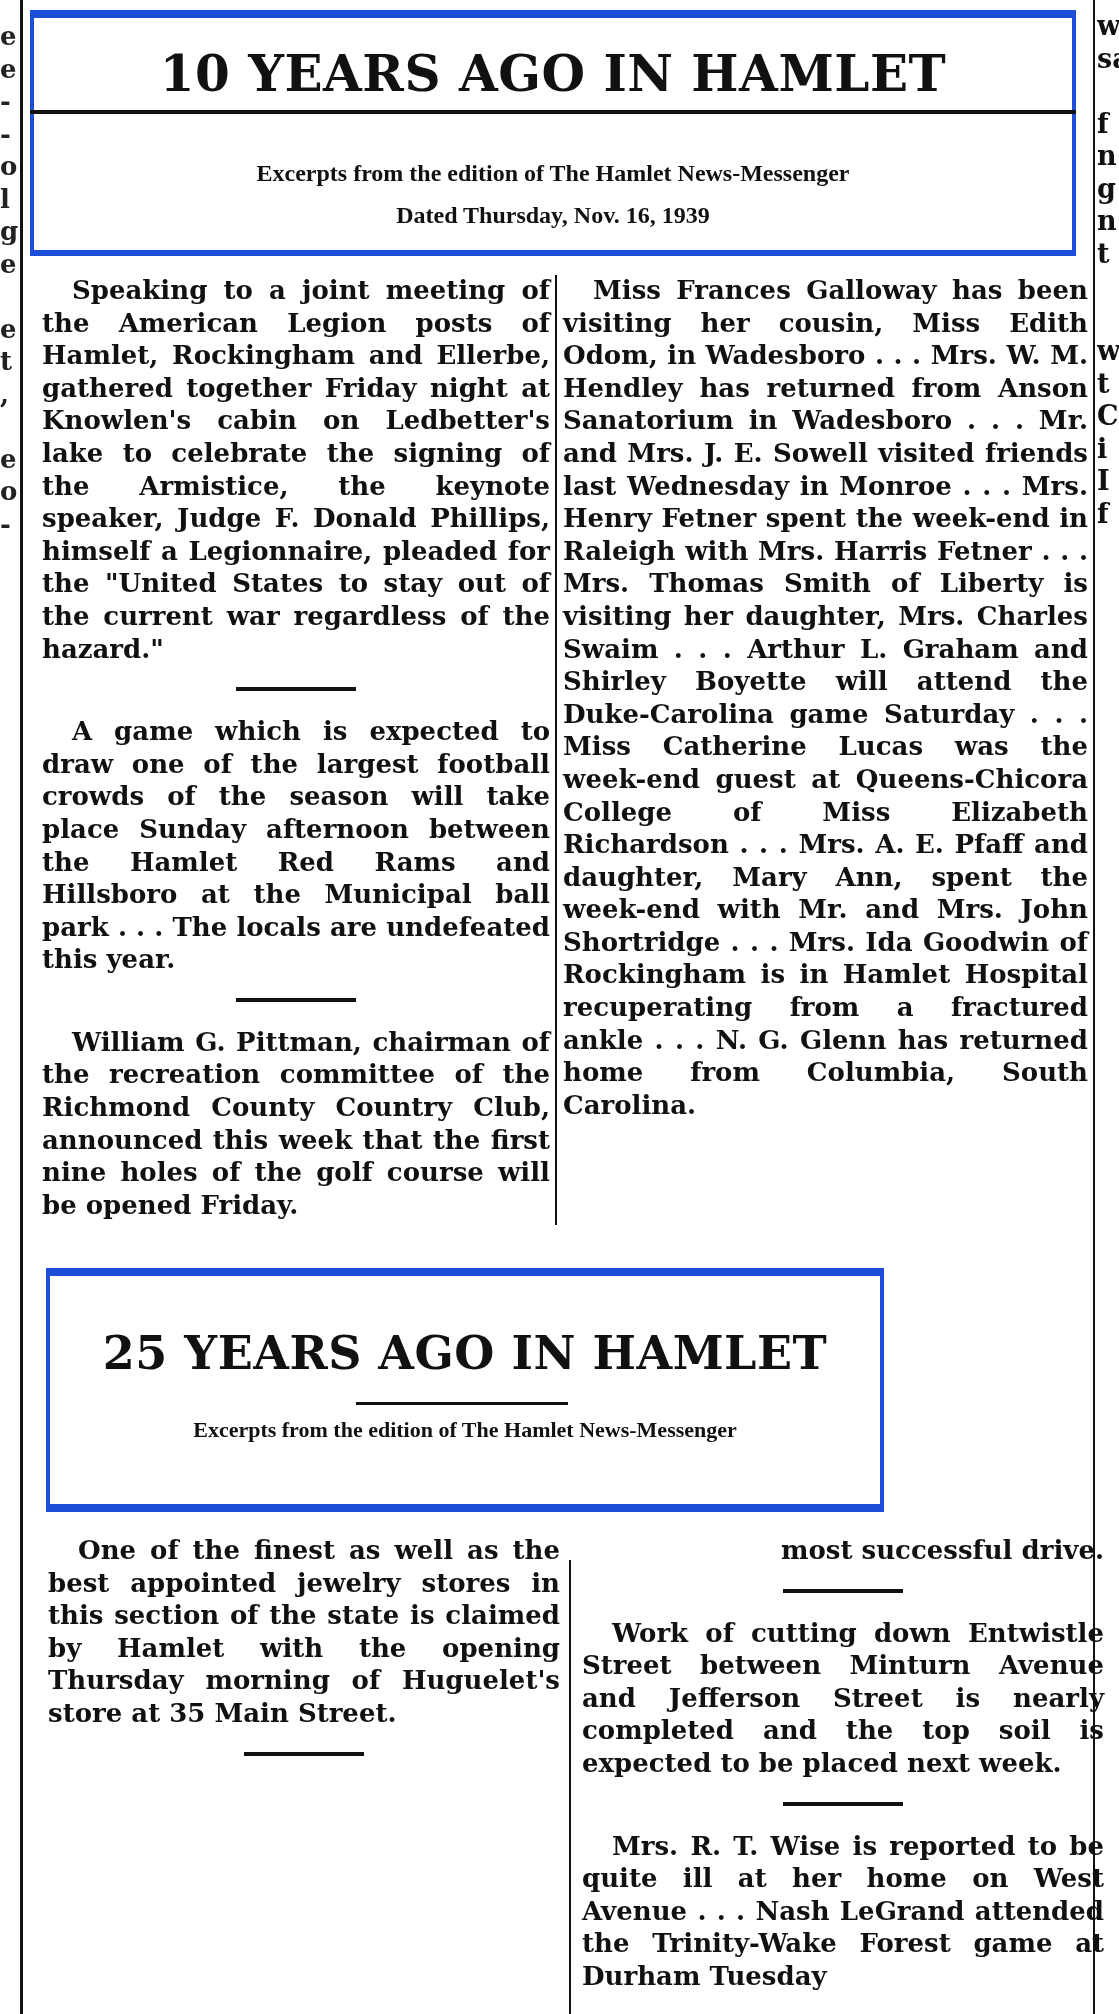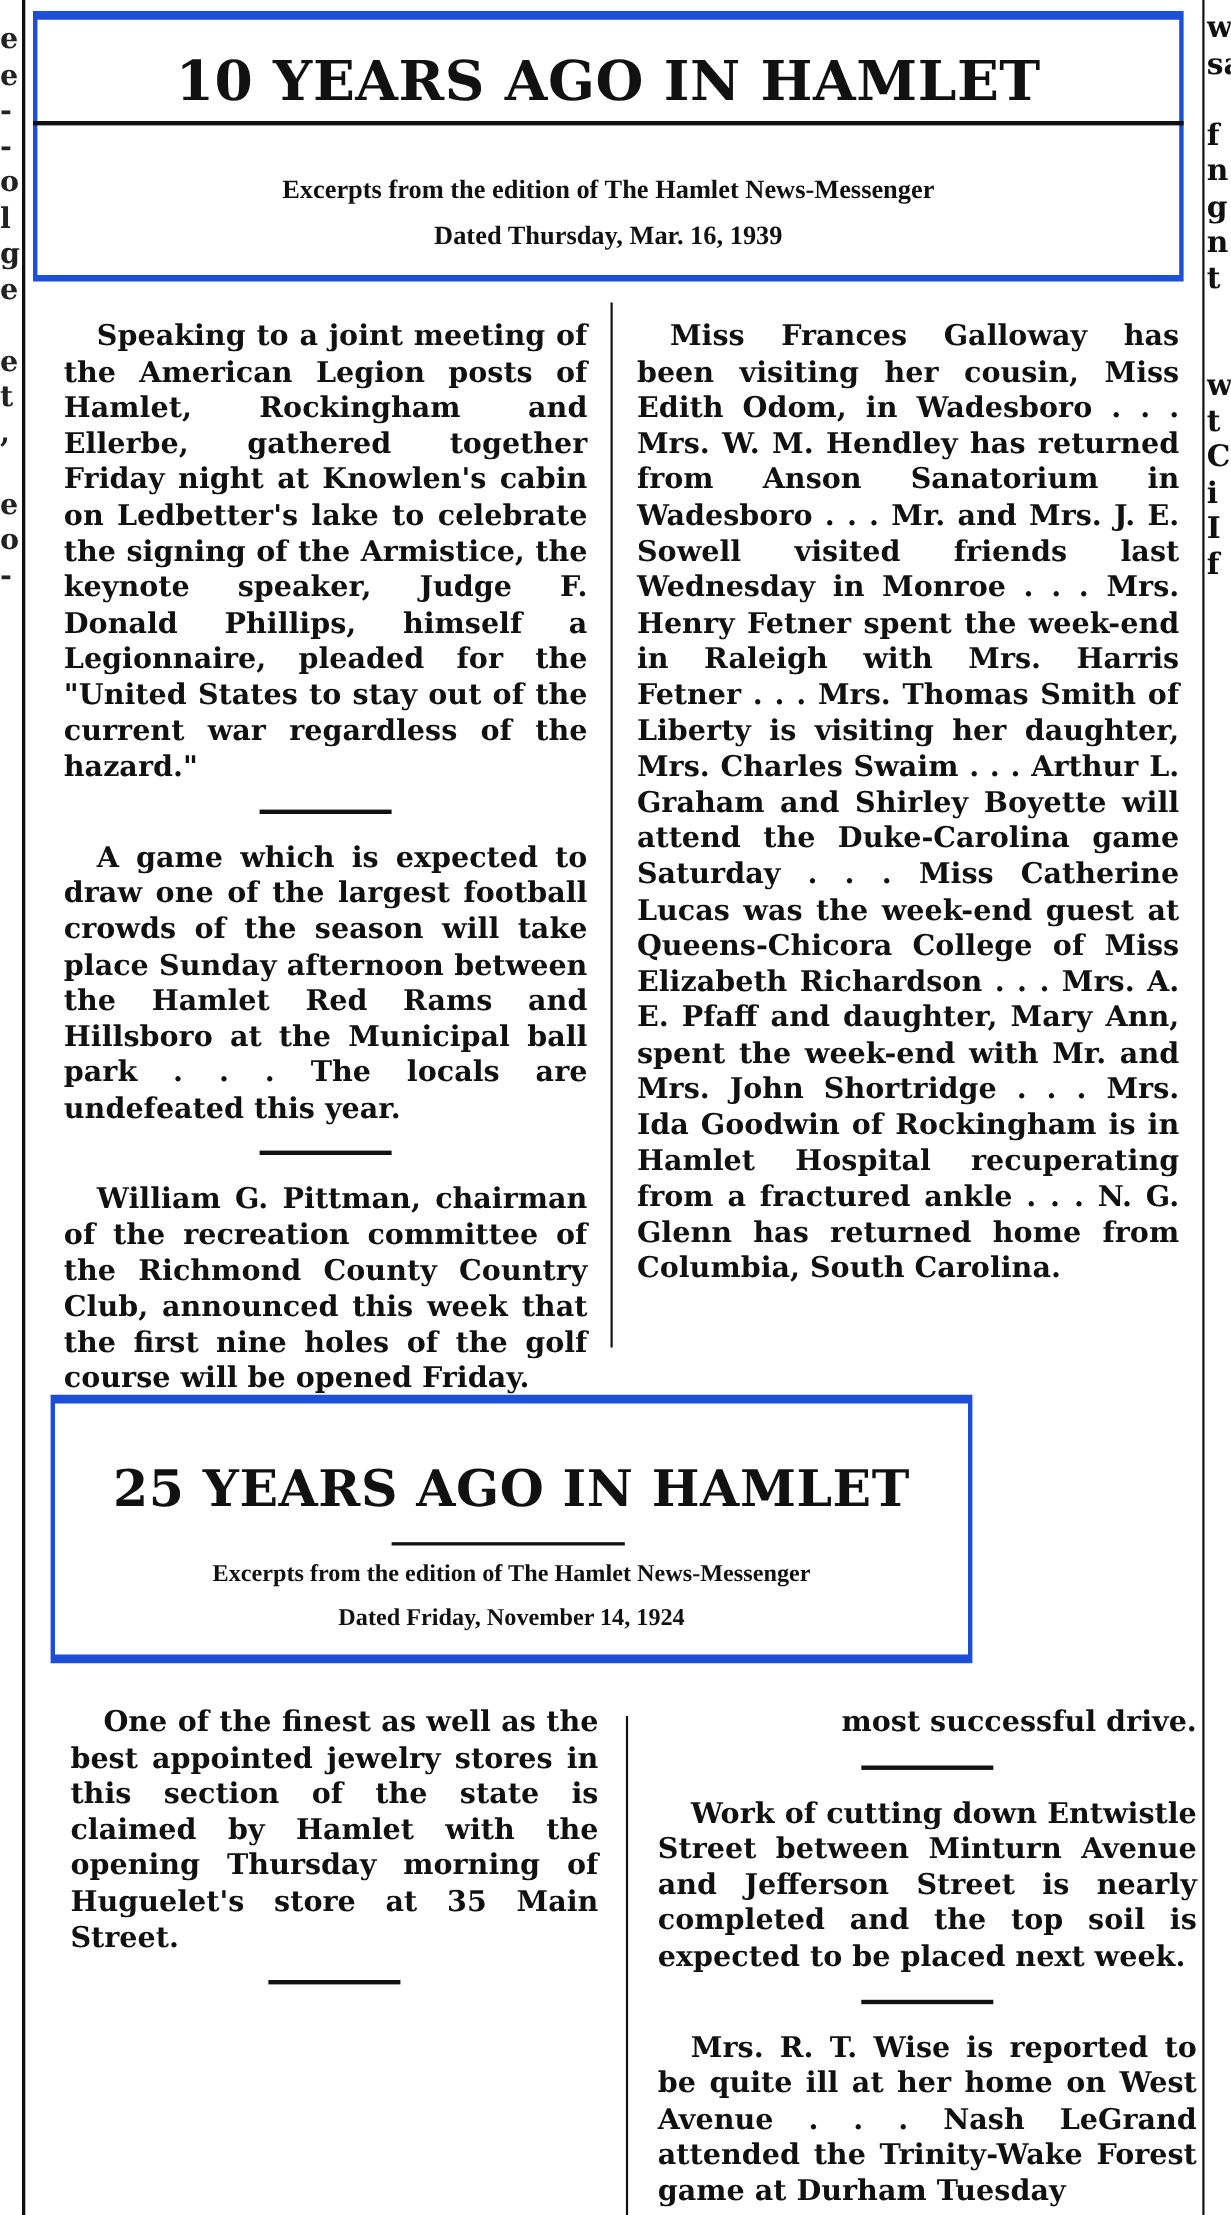--- a/index.html
+++ b/index.html
@@ -5,21 +5,21 @@
   html,body{margin:0;padding:0;background:#fff;}
   body{width:1119px;height:2014px;position:relative;overflow:hidden;
        font-family:"DejaVu Serif","Liberation Serif",serif;color:#111;}
   .vline{position:absolute;background:#111;}
   .hline{position:absolute;background:#111;}
   .frag{position:absolute;font-family:"DejaVu Serif",serif;font-weight:bold;font-size:27px;line-height:32.5px;color:#111;}
   .box{position:absolute;border:4px solid #1d4ed8;box-sizing:border-box;}
   .box-title{position:absolute;left:0;right:0;text-align:center;font-family:"DejaVu Serif",serif;font-weight:bold;color:#111;letter-spacing:0.5px;}
   .box-sub{position:absolute;left:0;right:0;text-align:center;font-family:Liberation Serif, serif;font-weight:bold;color:#111;}
   .col{position:absolute;font-family:"DejaVu Serif",serif;font-weight:bold;font-size:26px;line-height:32.6px;text-align:justify;color:#111;}
-  .col p{margin:16px;text-indent:30px;hyphens:manual;}
+  .col p{margin:0;text-indent:30px;hyphens:manual;}
   .sep{width:120px;height:4px;background:#111;margin:22px auto 24px auto;}
 </style>
 </head>
 <body>
 
 <div class="vline" style="left:20px;top:0;width:3px;height:2014px;"></div>
 <div class="frag" style="left:0;top:20px;width:18px;overflow:hidden;font-size:26px;line-height:32.5px;color:#222;">
   <div>e</div>
   <div>e</div>
   <div>-</div>
@@ -55,42 +55,41 @@
   <div>C</div>
   <div>i</div>
   <div>I</div>
   <div>f</div>
 </div>
 
 <div class="box" style="left:30px;top:10px;width:1046px;height:246px;border-top-width:8px;border-bottom-width:6px;">
   <div class="box-title" style="top:28px;font-size:50px;line-height:56px;">10 YEARS AGO IN HAMLET</div>
   <div class="hline" style="left:-4px;right:-4px;top:92px;height:4px;"></div>
   <div class="box-sub" style="top:140px;font-size:24px;line-height:30px;">Excerpts from the edition of The Hamlet News-Messenger</div>
-  <div class="box-sub" style="top:182px;font-size:24px;line-height:30px;">Dated Thursday, Mar. 16, 1939</div>
+  <div class="box-sub" style="top:182px;font-size:24px;line-height:30px;">Dated Thursday, Nov. 16, 1939</div>
 </div>
 
 <div class="vline" style="left:555px;top:275px;width:2px;height:950px;"></div>
 
 <div class="col" style="left:42px;top:274px;width:508px;">
   <p>Speaking to a joint meeting of the American Legion posts of Hamlet, Rockingham and Ellerbe, gathered together Friday night at Knowlen's cabin on Ledbetter's lake to celebrate the signing of the Armistice, the keynote speaker, Judge F. Donald Phillips, himself a Legionnaire, pleaded for the "United States to stay out of the current war regardless of the hazard."</p>
   <div class="sep"></div>
   <p>A game which is expected to draw one of the largest football crowds of the season will take place Sunday afternoon between the Hamlet Red Rams and Hillsboro at the Municipal ball park . . . The locals are undefeated this year.</p>
   <div class="sep"></div>
   <p>William G. Pittman, chairman of the recreation committee of the Richmond County Country Club, announced this week that the first nine holes of the golf course will be opened Friday.</p>
 </div>
 
 <div class="col" style="left:563px;top:274px;width:525px;">
   <p>Miss Frances Galloway has been visiting her cousin, Miss Edith Odom, in Wadesboro . . . Mrs. W. M. Hendley has returned from Anson Sanatorium in Wadesboro . . . Mr. and Mrs. J. E. Sowell visited friends last Wednesday in Monroe . . . Mrs. Henry Fetner spent the week-end in Raleigh with Mrs. Harris Fetner . . . Mrs. Thomas Smith of Liberty is visiting her daughter, Mrs. Charles Swaim . . . Arthur L. Graham and Shirley Boyette will attend the Duke-Carolina game Saturday . . . Miss Catherine Lucas was the week-end guest at Queens-Chicora College of Miss Elizabeth Richardson . . . Mrs. A. E. Pfaff and daughter, Mary Ann, spent the week-end with Mr. and Mrs. John Shortridge . . . Mrs. Ida Goodwin of Rockingham is in Hamlet Hospital recuperating from a fractured ankle . . . N. G. Glenn has returned home from Columbia, South Carolina.</p>
 </div>
 
 <div class="box" style="left:46px;top:1268px;width:838px;height:244px;border-top-width:8px;border-bottom-width:8px;">
   <div class="box-title" style="top:50px;font-size:46px;line-height:54px;">25 YEARS AGO IN HAMLET</div>
   <div class="hline" style="left:306px;width:212px;top:126px;height:3px;"></div>
   <div class="box-sub" style="top:140px;font-size:22px;line-height:28px;">Excerpts from the edition of The Hamlet News-Messenger</div>
-  <div class="box-sub" style="top:180px;font-size:22px;line-height:28px;">Dated Friday, November 14, 1924</div>
 </div>
 
 <div class="vline" style="left:569px;top:1560px;width:2px;height:454px;"></div>
 
 <div class="col" style="left:48px;top:1534px;width:512px;">
   <p>One of the finest as well as the best appointed jewelry stores in this section of the state is claimed by Hamlet with the opening Thursday morning of Huguelet's store at 35 Main Street.</p>
   <div class="sep"></div>
 </div>
 
 <div class="col" style="left:582px;top:1534px;width:522px;">

